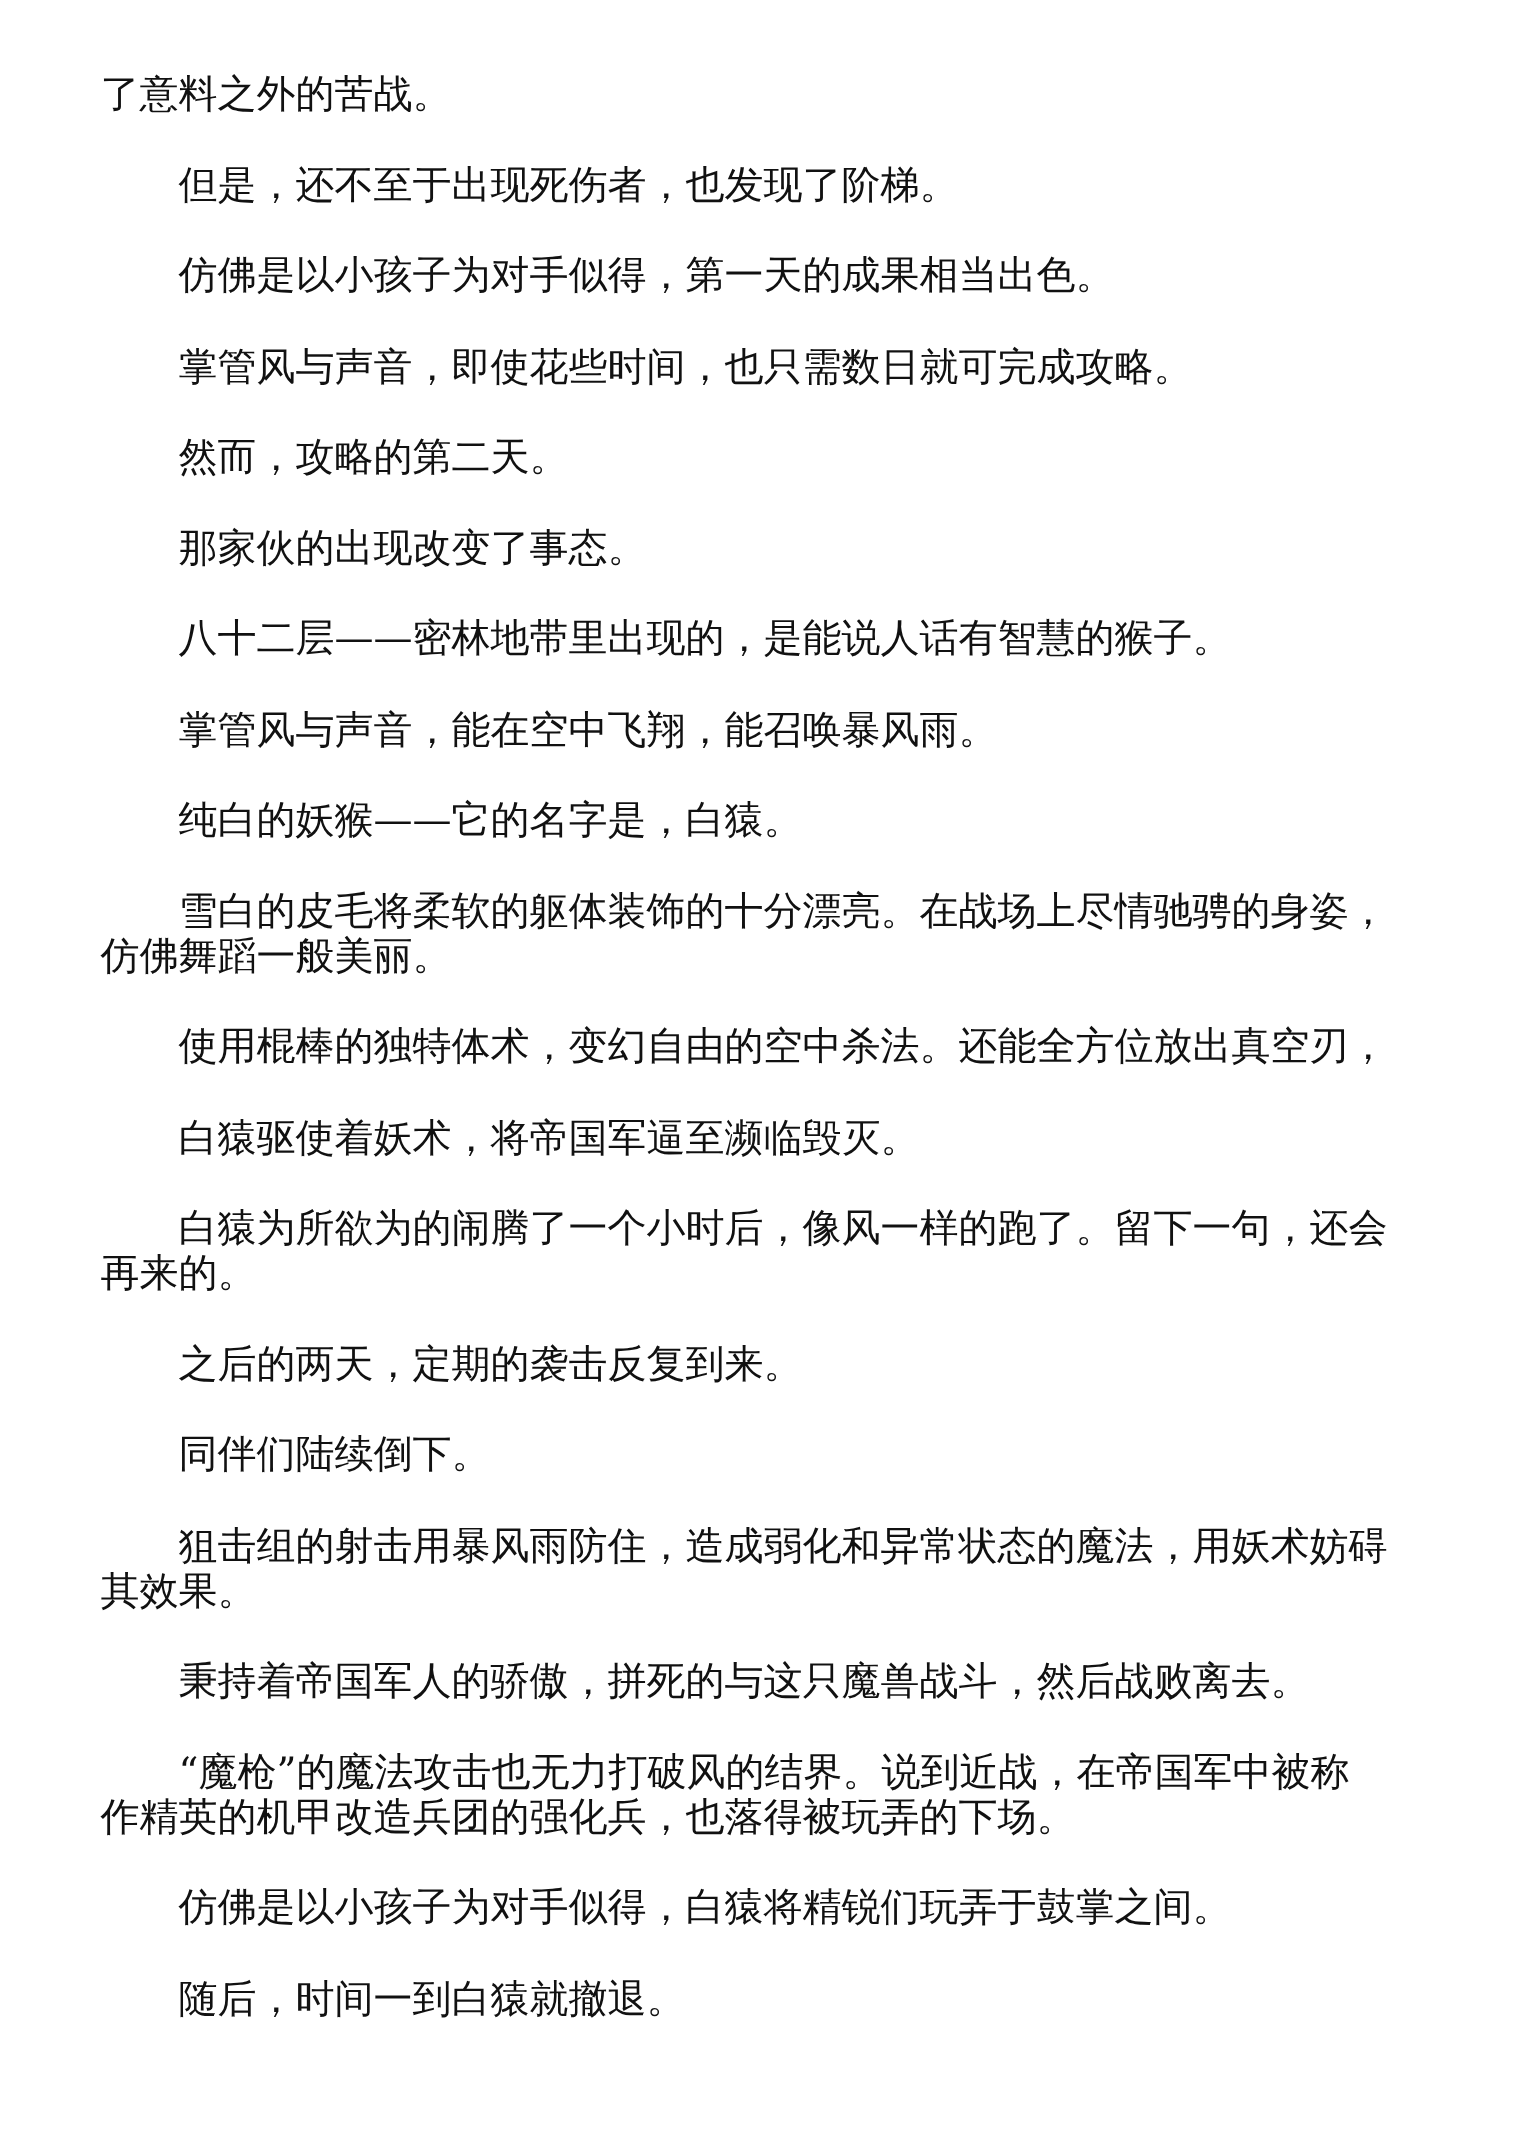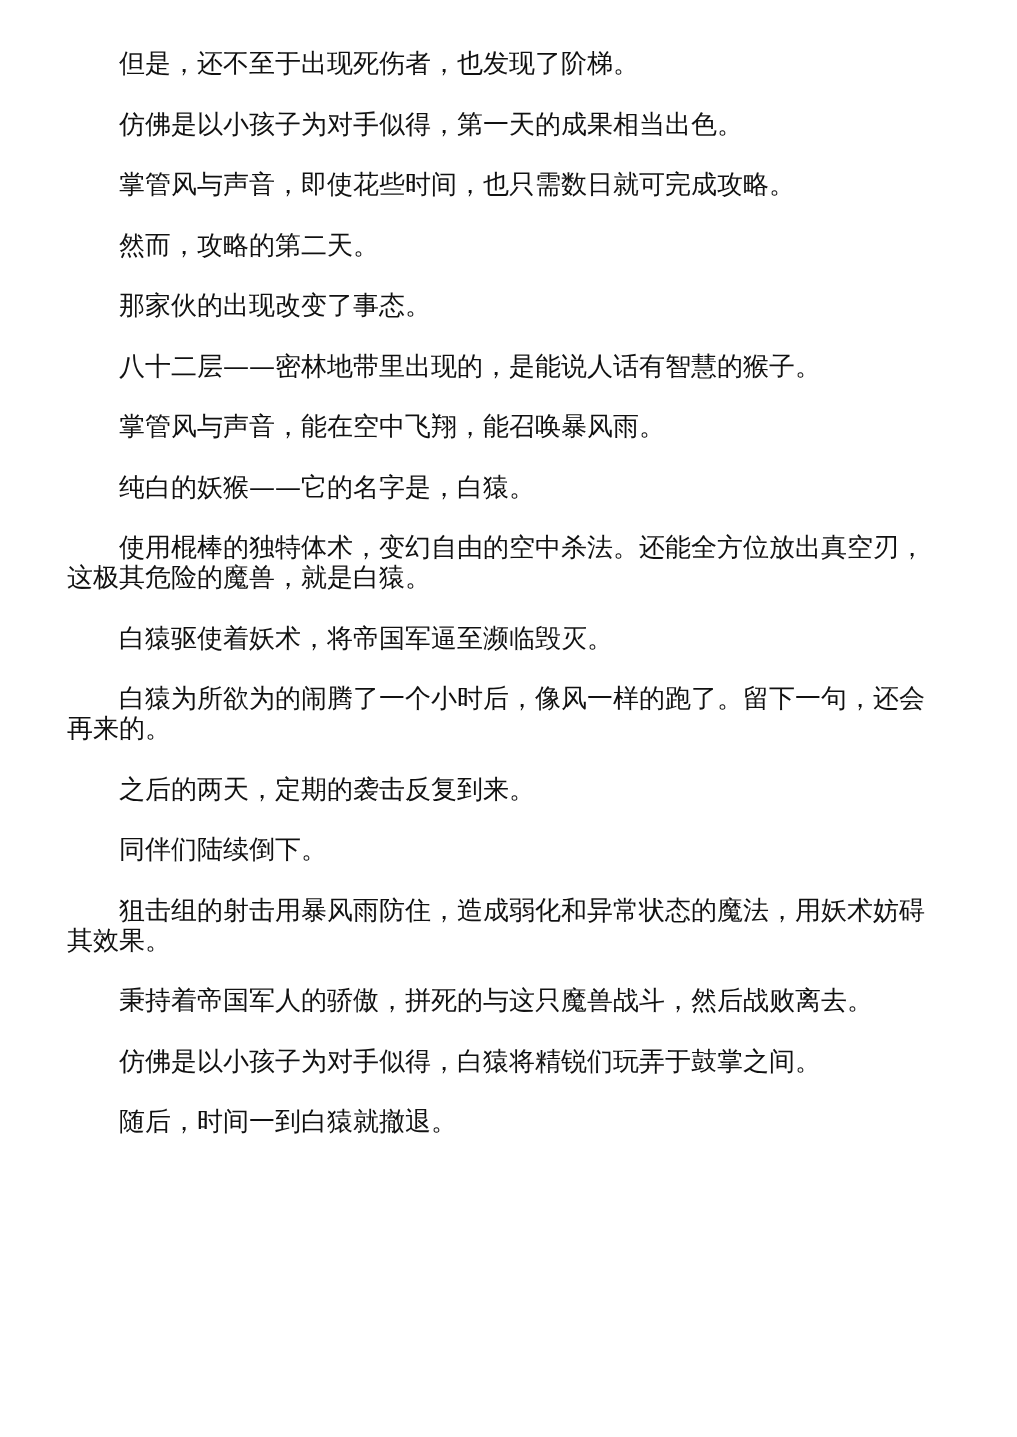--- a/index.html
+++ b/index.html
@@ -32,20 +32,23 @@
     .para.indent .line:first-child {
       padding-left: 52px;
     }
   </style>
 </head>
 <body>
 
 <div class="page">
   <div class="body-text">
 
+    <p class="para">
+      <span class="line">了意料之外的苦战。</span>
+    </p>
 
     <p class="para indent">
       <span class="line">但是，还不至于出现死伤者，也发现了阶梯。</span>
     </p>
 
     <p class="para indent">
       <span class="line">仿佛是以小孩子为对手似得，第一天的成果相当出色。</span>
     </p>
 
     <p class="para indent">
@@ -65,24 +68,27 @@
     </p>
 
     <p class="para indent">
       <span class="line">掌管风与声音，能在空中飞翔，能召唤暴风雨。</span>
     </p>
 
     <p class="para indent">
       <span class="line">纯白的妖猴——它的名字是，白猿。</span>
     </p>
 
+    <p class="para indent">
+      <span class="line">雪白的皮毛将柔软的躯体装饰的十分漂亮。在战场上尽情驰骋的身姿，</span>
+      <span class="line">仿佛舞蹈一般美丽。</span>
+    </p>
 
     <p class="para indent">
       <span class="line">使用棍棒的独特体术，变幻自由的空中杀法。还能全方位放出真空刃，</span>
-      <span class="line">这极其危险的魔兽，就是白猿。</span>
     </p>
 
     <p class="para indent">
       <span class="line">白猿驱使着妖术，将帝国军逼至濒临毁灭。</span>
     </p>
 
     <p class="para indent">
       <span class="line">白猿为所欲为的闹腾了一个小时后，像风一样的跑了。留下一句，还会</span>
       <span class="line">再来的。</span>
     </p>
@@ -97,20 +103,24 @@
 
     <p class="para indent">
       <span class="line">狙击组的射击用暴风雨防住，造成弱化和异常状态的魔法，用妖术妨碍</span>
       <span class="line">其效果。</span>
     </p>
 
     <p class="para indent">
       <span class="line">秉持着帝国军人的骄傲，拼死的与这只魔兽战斗，然后战败离去。</span>
     </p>
 
+    <p class="para indent">
+      <span class="line">“魔枪”的魔法攻击也无力打破风的结界。说到近战，在帝国军中被称</span>
+      <span class="line">作精英的机甲改造兵团的强化兵，也落得被玩弄的下场。</span>
+    </p>
 
     <p class="para indent">
       <span class="line">仿佛是以小孩子为对手似得，白猿将精锐们玩弄于鼓掌之间。</span>
     </p>
 
     <p class="para indent">
       <span class="line">随后，时间一到白猿就撤退。</span>
     </p>
 
   </div>

